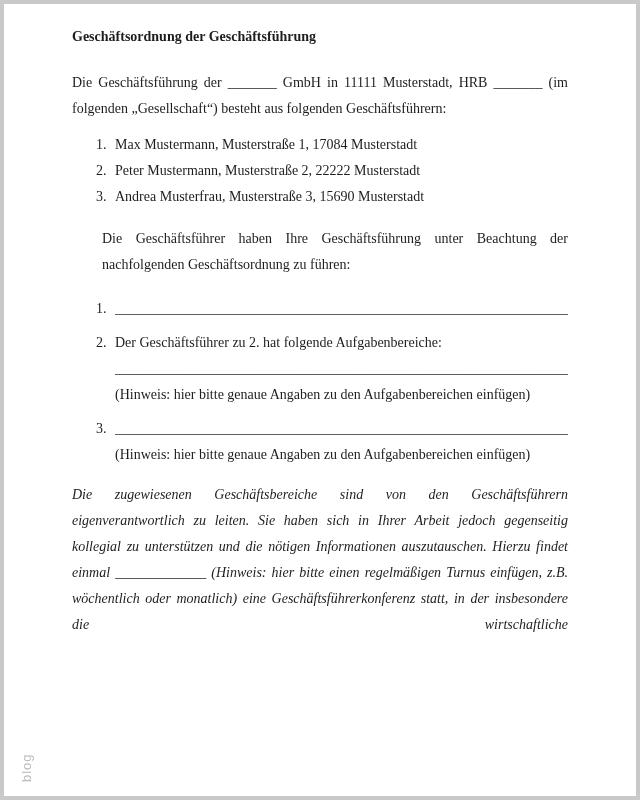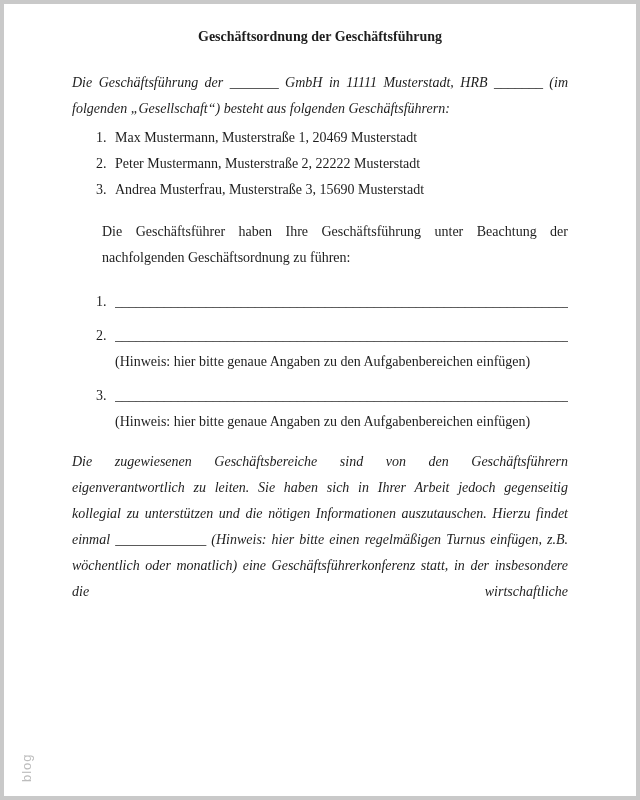--- a/index.html
+++ b/index.html
@@ -18,27 +18,27 @@
     padding: 20px 68px 0 68px;
     font-family: "Liberation Serif", "DejaVu Serif", serif;
     font-size: 14px;
     line-height: 26px;
     color: #1d1d1d;
   }
   .doc-title {
     margin: 0 0 20px 0;
     font-size: 14px;
     font-weight: bold;
-    text-align: center;
+    text-align: left;
     line-height: 26px;
   }
   .para { margin: 0; }
   .justify { text-align: justify; }
   .last-justify { text-align-last: justify; font-style: italic; }
-  .intro { margin-bottom: 3px; font-style: italic; }
+  .intro { margin-bottom: 10px; }
   .managers { margin-bottom: 16px; }
   .lead { margin-bottom: 18px; margin-left: 30px; }
   .li {
     display: flex;
     padding-left: 24px;
   }
   .num {
     flex: none;
     width: 19px;
   }
@@ -73,21 +73,21 @@
 
 <div class="page">
 
   <h1 class="doc-title">Geschäftsordnung der Geschäftsführung</h1>
 
   <p class="para justify intro">Die Geschäftsführung der _______ GmbH in 11111 Musterstadt, HRB _______ (im folgenden „Gesellschaft“) besteht aus folgenden Geschäftsführern:</p>
 
   <div class="managers">
     <div class="li">
       <span class="num">1.</span>
-      <span class="li-body">Max Mustermann, Musterstraße 1, 20469 Musterstadt</span>
+      <span class="li-body">Max Mustermann, Musterstraße 1, 17084 Musterstadt</span>
     </div>
     <div class="li">
       <span class="num">2.</span>
       <span class="li-body">Peter Mustermann, Musterstraße 2, 22222 Musterstadt</span>
     </div>
     <div class="li">
       <span class="num">3.</span>
       <span class="li-body">Andrea Musterfrau, Musterstraße 3, 15690 Musterstadt</span>
     </div>
   </div>
@@ -100,20 +100,21 @@
       <div class="li-body">
         <div class="rule">________________________________________________________________________________</div>
       </div>
     </div>
   </div>
 
   <div class="section">
     <div class="li">
       <span class="num">2.</span>
       <div class="li-body">
+        <div>Der Geschäftsführer zu 2. hat folgende Aufgabenbereiche:</div>
         <div class="rule">________________________________________________________________________________</div>
         <div class="hint">(Hinweis: hier bitte genaue Angaben zu den Aufgabenbereichen einfügen)</div>
       </div>
     </div>
   </div>
 
   <div class="section">
     <div class="li">
       <span class="num">3.</span>
       <div class="li-body">

